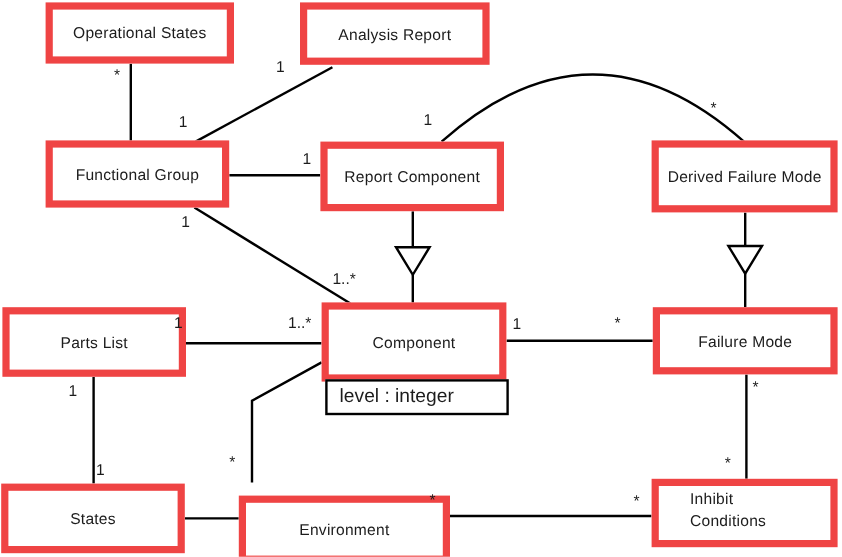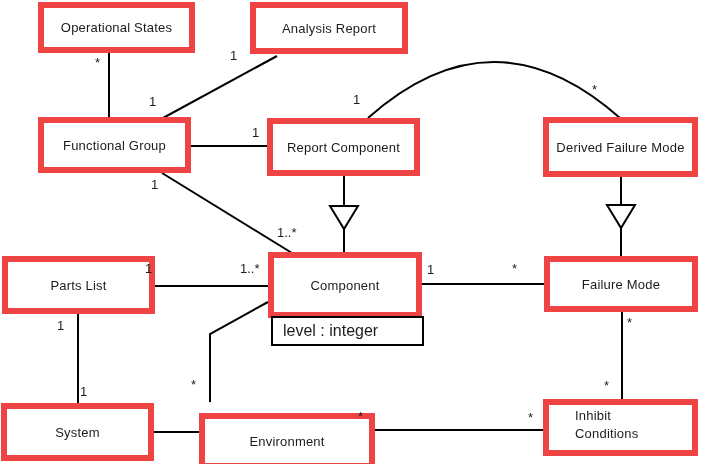--- a/index.html
+++ b/index.html
@@ -101,21 +101,21 @@
 
   <div class="uml-box" style="left:543px; top:117px; width:155px; height:60px;text-align:center;">Derived Failure Mode</div>
 
   <div class="uml-box" style="left:2px;   top:256px; width:153px; height:58px;">Parts List</div>
 
   <div class="uml-box" style="left:268px; top:252px; width:154px; height:66px;">Component</div>
   <div class="compartment" style="left:271px; top:316px; width:153px; height:30px;">level : integer</div>
 
   <div class="uml-box" style="left:544px; top:256px; width:154px; height:56px;">Failure Mode</div>
 
-  <div class="uml-box" style="left:1px;   top:403px; width:153px; height:58px;">System</div>
+  <div class="uml-box" style="left:1px;   top:403px; width:153px; height:58px;">States</div>
 
   <div class="uml-box" style="left:199px; top:402px; width:176px; height:56px;margin-top:11px;">Environment</div>
 
   <div class="uml-box top-left" style="left:543px; top:399px; width:155px; height:57px;">
     <span style="display:inline-block; width:80px;">Inhibit Conditions</span>
   </div>
 
   <span class="mult" style="left:95px;  top:56px;">*</span>
   <span class="mult" style="left:149px; top:95px;">1</span>
   <span class="mult" style="left:230px; top:49px;">1</span>

